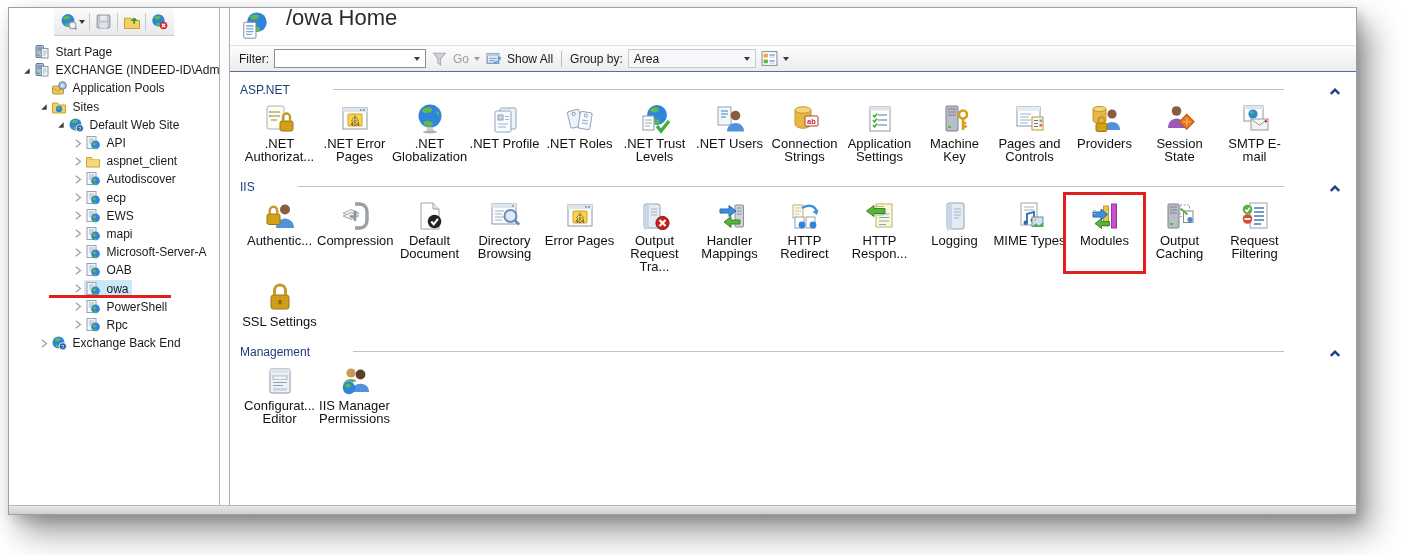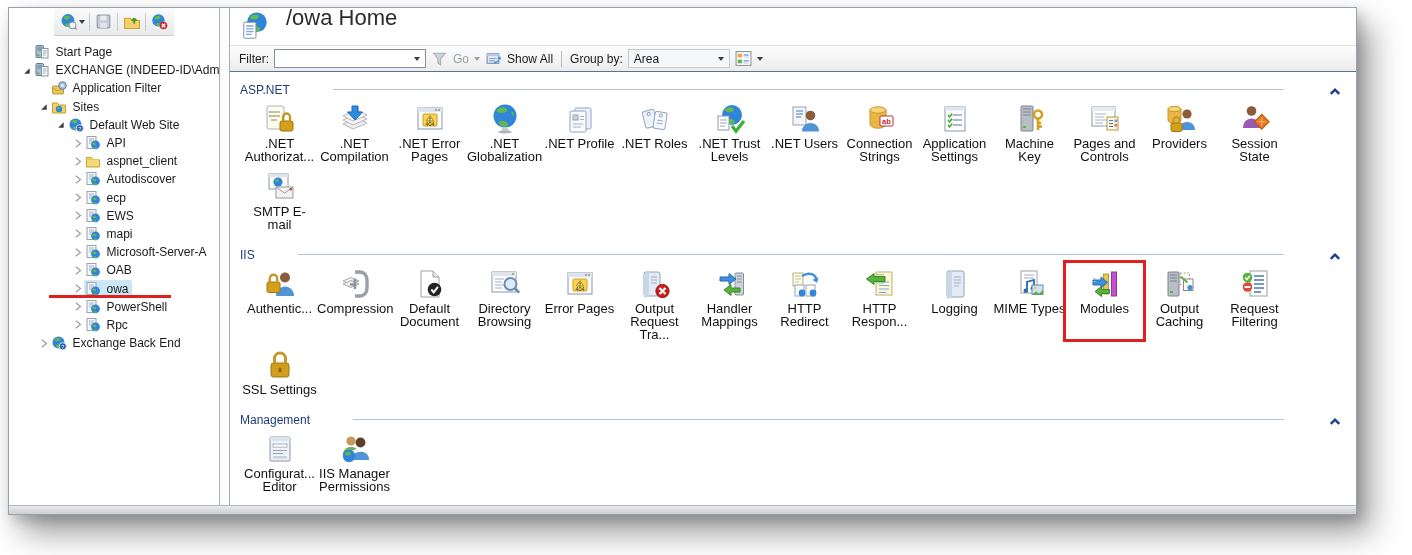--- a/index.html
+++ b/index.html
@@ -31,21 +31,21 @@
   .main-pane{flex:1;display:flex;flex-direction:column;min-width:0;background:#fff;}
   .title-row{height:37px;display:flex;align-items:flex-start;padding-left:10px;overflow:hidden;flex:none;}
   .title-icon{width:30px;height:32px;margin:2px 16px 0 0;flex:none;}
   .page-title{font-size:22px;font-weight:400;color:#2b2b2b;margin:-5px 0 0 0;line-height:30px;}
   .filter-bar{height:27px;flex:none;background:linear-gradient(#fdfdfd,#ececed);border-top:1px solid #e3e3e3;
     border-bottom:1px solid #56719b;display:flex;align-items:center;padding:0 9px;font-size:12px;color:#1a1a1a;gap:5px;}
   .combo{width:152px;height:19px;background:#fff;border:1px solid #8a9099;display:inline-flex;align-items:center;justify-content:flex-end;padding-right:5px;}
   .disabled-text{color:#9aa0a8;}
   .fb-ic{width:17px;height:17px;display:inline-flex;}
   .vsep{width:1px;height:16px;background:#b9bdc3;margin:0 3px;}
-  .groupby{width:102px;height:19px;display:inline-flex;align-items:center;justify-content:space-between;padding:0 5px;border:1px solid #c6cad0;background:#f6f7f8;}
+  .groupby{width:128px;height:19px;display:inline-flex;align-items:center;justify-content:space-between;padding:0 5px;border:1px solid #c6cad0;background:#f6f7f8;}
   
   .features{flex:1;overflow:hidden;padding:2px 0 0 10px;}
   .section-header{display:flex;align-items:center;margin:7px 0 2px 0;height:17px;gap:36px;}
   .section-title{color:#1e3c78;font-size:12px;margin-right:7px;white-space:nowrap;}
   .section-line{flex:1;height:1px;background:#b6c3d6;margin-right:9px;}
   .section-chevron{width:12px;height:12px;margin-right:15px;flex:none;}
   .tiles{display:flex;flex-wrap:wrap;width:1058px;margin:5px 0 0 2px;}
   .tile{width:75px;display:flex;flex-direction:column;align-items:center;margin-bottom:8px;position:relative;}
   .tile-icon{width:32px;height:32px;margin-bottom:2px;flex:none;}
   .tile-label{font-size:13px;line-height:13px;text-align:center;color:#111;max-width:75px;}
@@ -138,21 +138,21 @@
               <span class="exp"></span>
               <span class="t-sel">
                 <span class="t-ic">
                   <svg viewBox="0 0 16 16" width="100%" height="100%" preserveAspectRatio="xMidYMid meet">
                     <rect x="1.5" y="6" width="11" height="8" rx="1" fill="#e9c858" stroke="#b59a3c"></rect>
                     <path d="M1.5 8l5.5 3 5.5-3" fill="none" stroke="#c9a227"></path>
                     <circle cx="11.5" cy="5.5" r="3.8" fill="#aac4e0" stroke="#5b7ca3"></circle>
                     <circle cx="11.5" cy="5.5" r="1.3" fill="#f2f6fa"></circle>
                   </svg>
                 </span>
-                <span class="t-label">Application Filter</span>
+                <span class="t-label">Application Pools</span>
               </span>
             </div>
             <div class="tree-row">
               <span style="width: 23px; flex: 0 0 auto;"></span>
               <span class="exp">
                 <svg viewBox="0 0 12 12" width="11" height="11">
                   <path d="M9.5 3.5v6h-6z" fill="#3c3c3c"></path>
                 </svg>
               </span>
               <span class="t-sel">
@@ -493,29 +493,20 @@
                     <path d="M7 9h9M7 13h9M7 17h6" stroke="#b9ad7a" stroke-width="1.5"></path>
                     <circle cx="6" cy="9" r="0.9" fill="#888"></circle>
                     <circle cx="6" cy="13" r="0.9" fill="#888"></circle>
                     <rect x="16" y="18" width="13" height="10" rx="2" fill="#d4a017" stroke="#9c7612"></rect>
                     <path d="M19 18v-4a3.5 3.5 0 0 1 7 0v4" fill="none" stroke="#c49a2a" stroke-width="2.4"></path>
                   </svg></span>
                 <span class="tile-label">.NET Authorizat...</span>
               </div>
               <div class="tile">
                 <span class="tile-icon"><svg viewBox="0 0 32 32" width="100%" height="100%" preserveAspectRatio="xMidYMid meet">
-                    <path d="M4 21l10 5 14-6-10-5z" fill="#efefef" stroke="#b5b5b5"></path>
-                    <path d="M4 17l10 5 14-6-10-5z" fill="#f5f5f5" stroke="#b5b5b5"></path>
-                    <path d="M4 13l10 5 14-6-10-5z" fill="#fbfbfb" stroke="#b5b5b5"></path>
-                    <path d="M13 3h6v6h4.5L16 17l-7.5-8H13z" fill="#2e8de0" stroke="#1b6ab3"></path>
-                  </svg></span>
-                <span class="tile-label">.NET Compilation</span>
-              </div>
-              <div class="tile">
-                <span class="tile-icon"><svg viewBox="0 0 32 32" width="100%" height="100%" preserveAspectRatio="xMidYMid meet">
                     <rect x="4" y="5" width="24" height="21" fill="#fdfdfd" stroke="#8899aa"></rect>
                     <rect x="4" y="5" width="24" height="4" fill="#dfe5ec"></rect>
                     <circle cx="25" cy="7" r="0.9" fill="#888"></circle>
                     <circle cx="22" cy="7" r="0.9" fill="#888"></circle>
                     <rect x="9" y="11" width="14" height="12" rx="1" fill="#ffd24d" stroke="#c9a227"></rect>
                     <path d="M16 12.5l3.6 5.5h-7.2z" fill="#ffe88a" stroke="#a88a1e"></path>
                     <path d="M16 14.5v2m0 1v.8" stroke="#333" stroke-width="1.2"></path>
                     <text x="16" y="22.5" font-size="5.5" text-anchor="middle" fill="#333">404</text>
                   </svg></span>
                 <span class="tile-label">.NET Error Pages</span>

